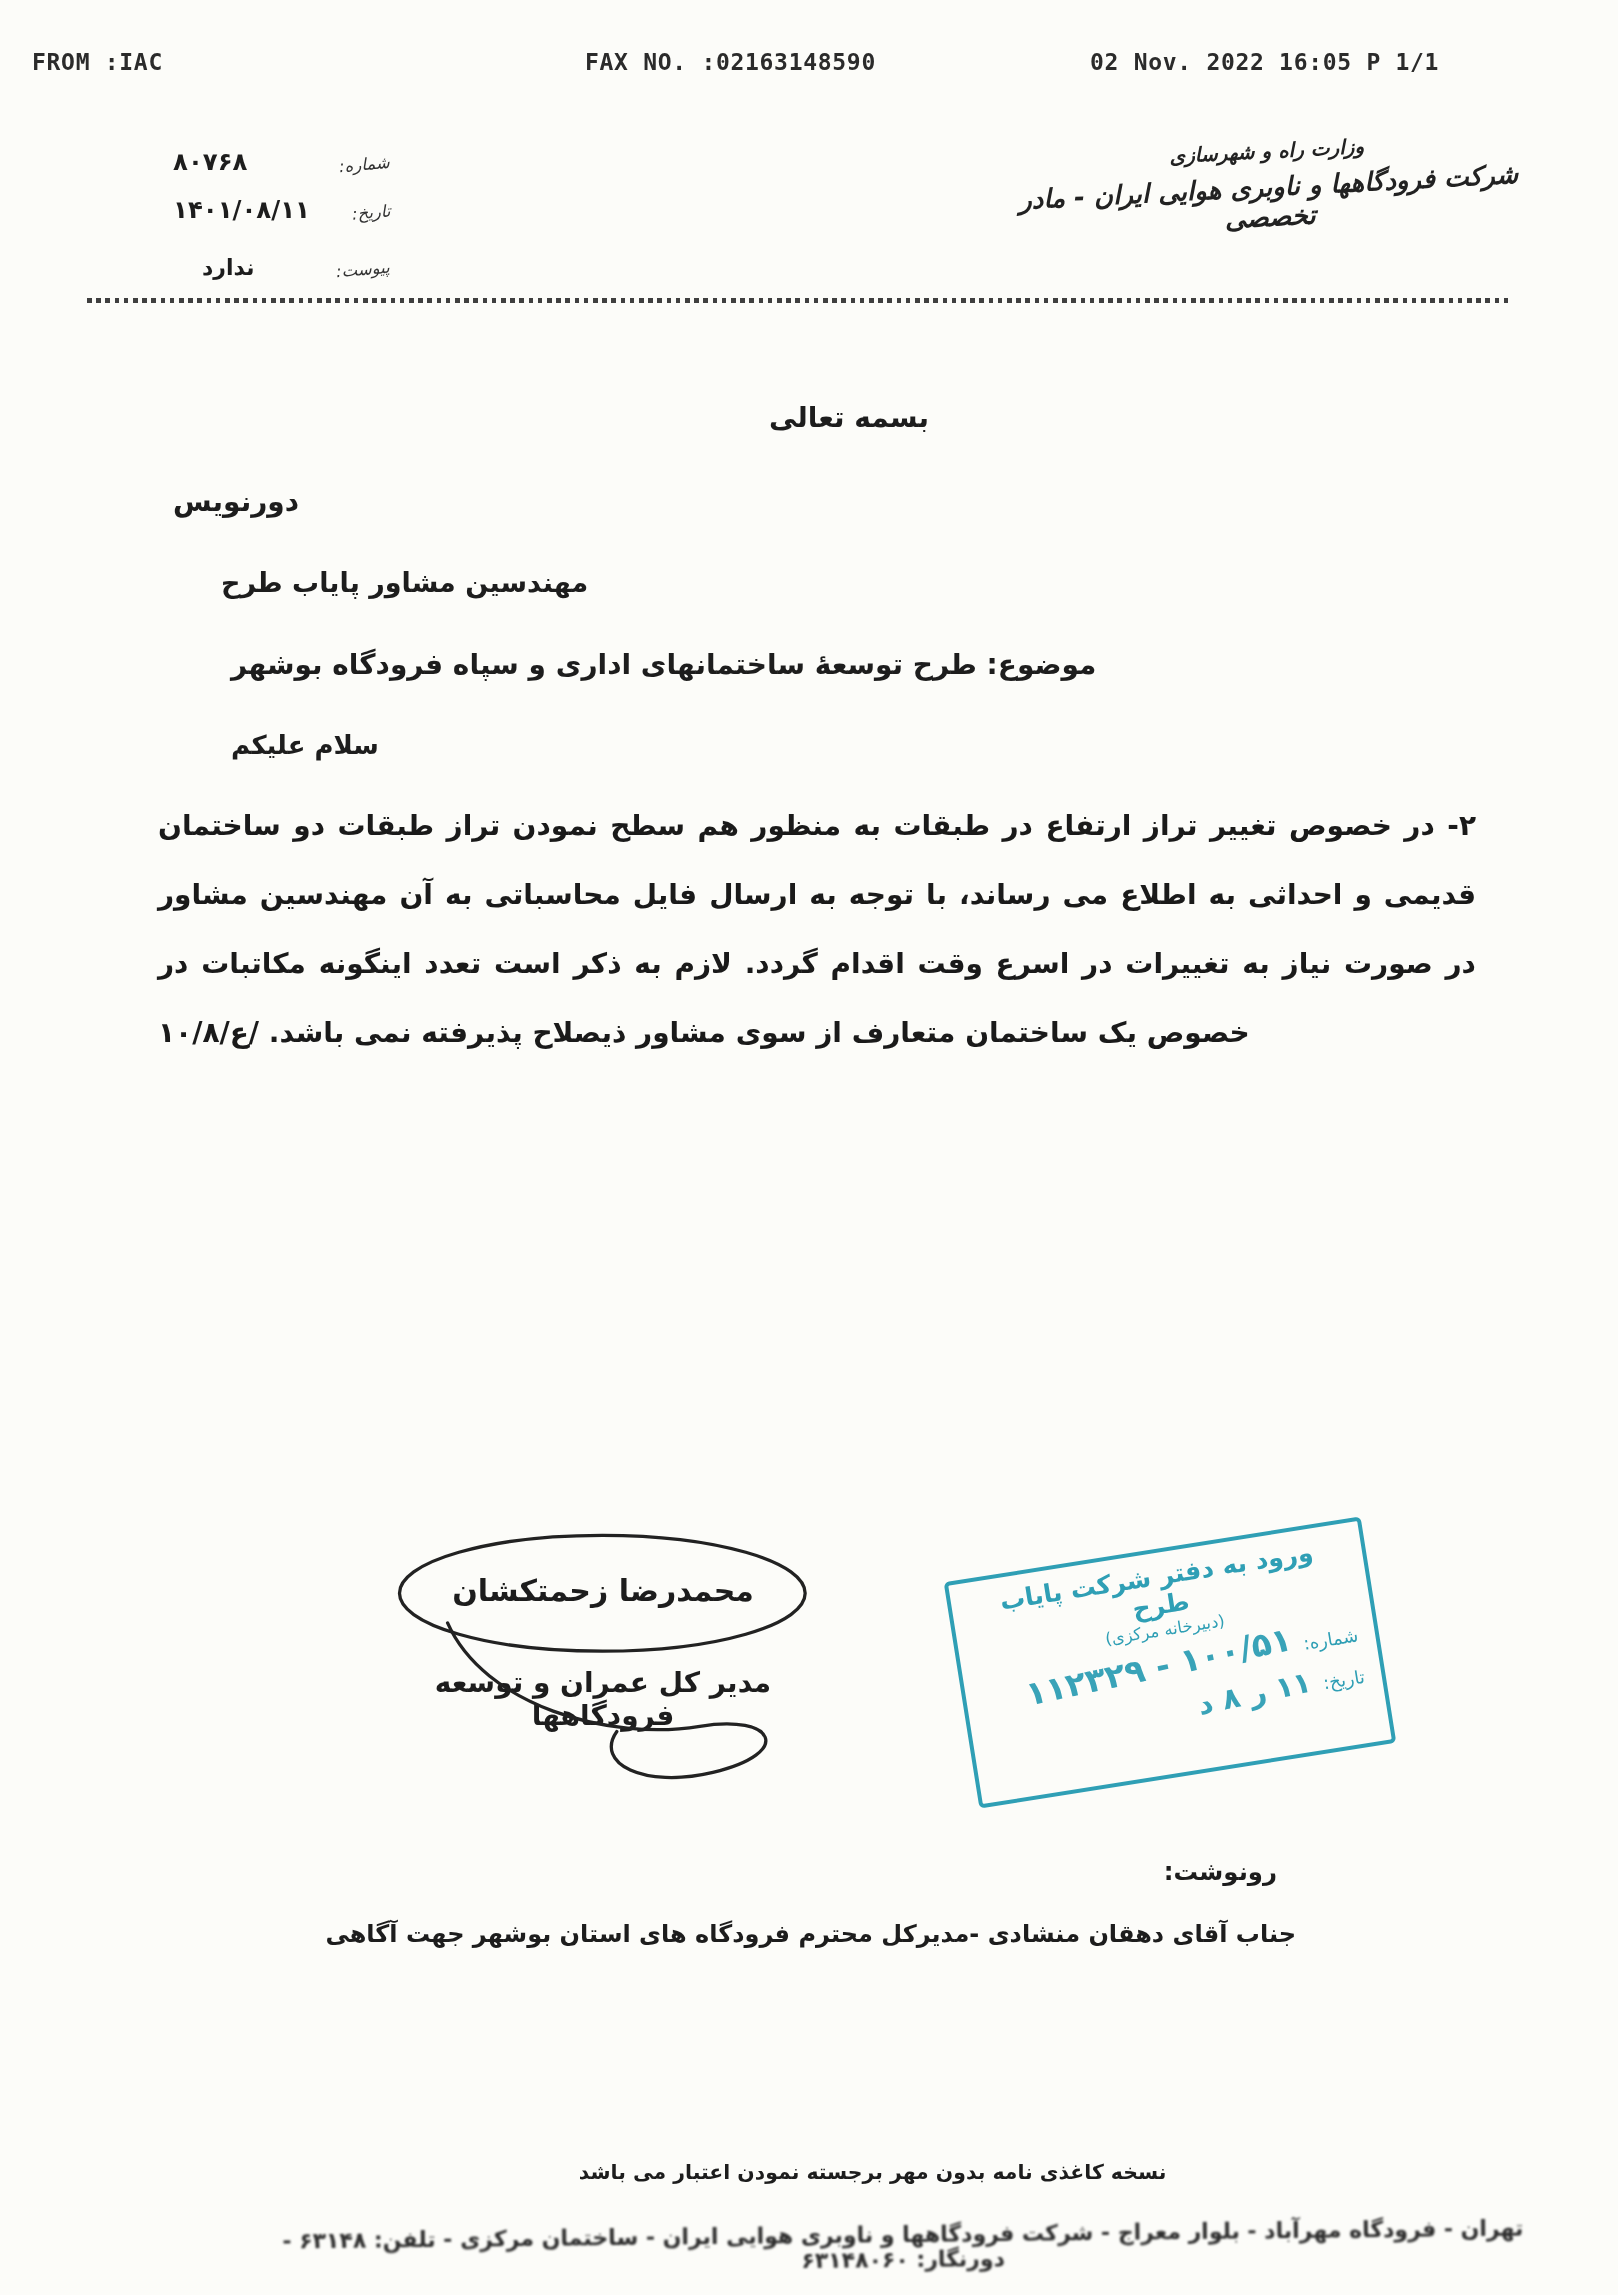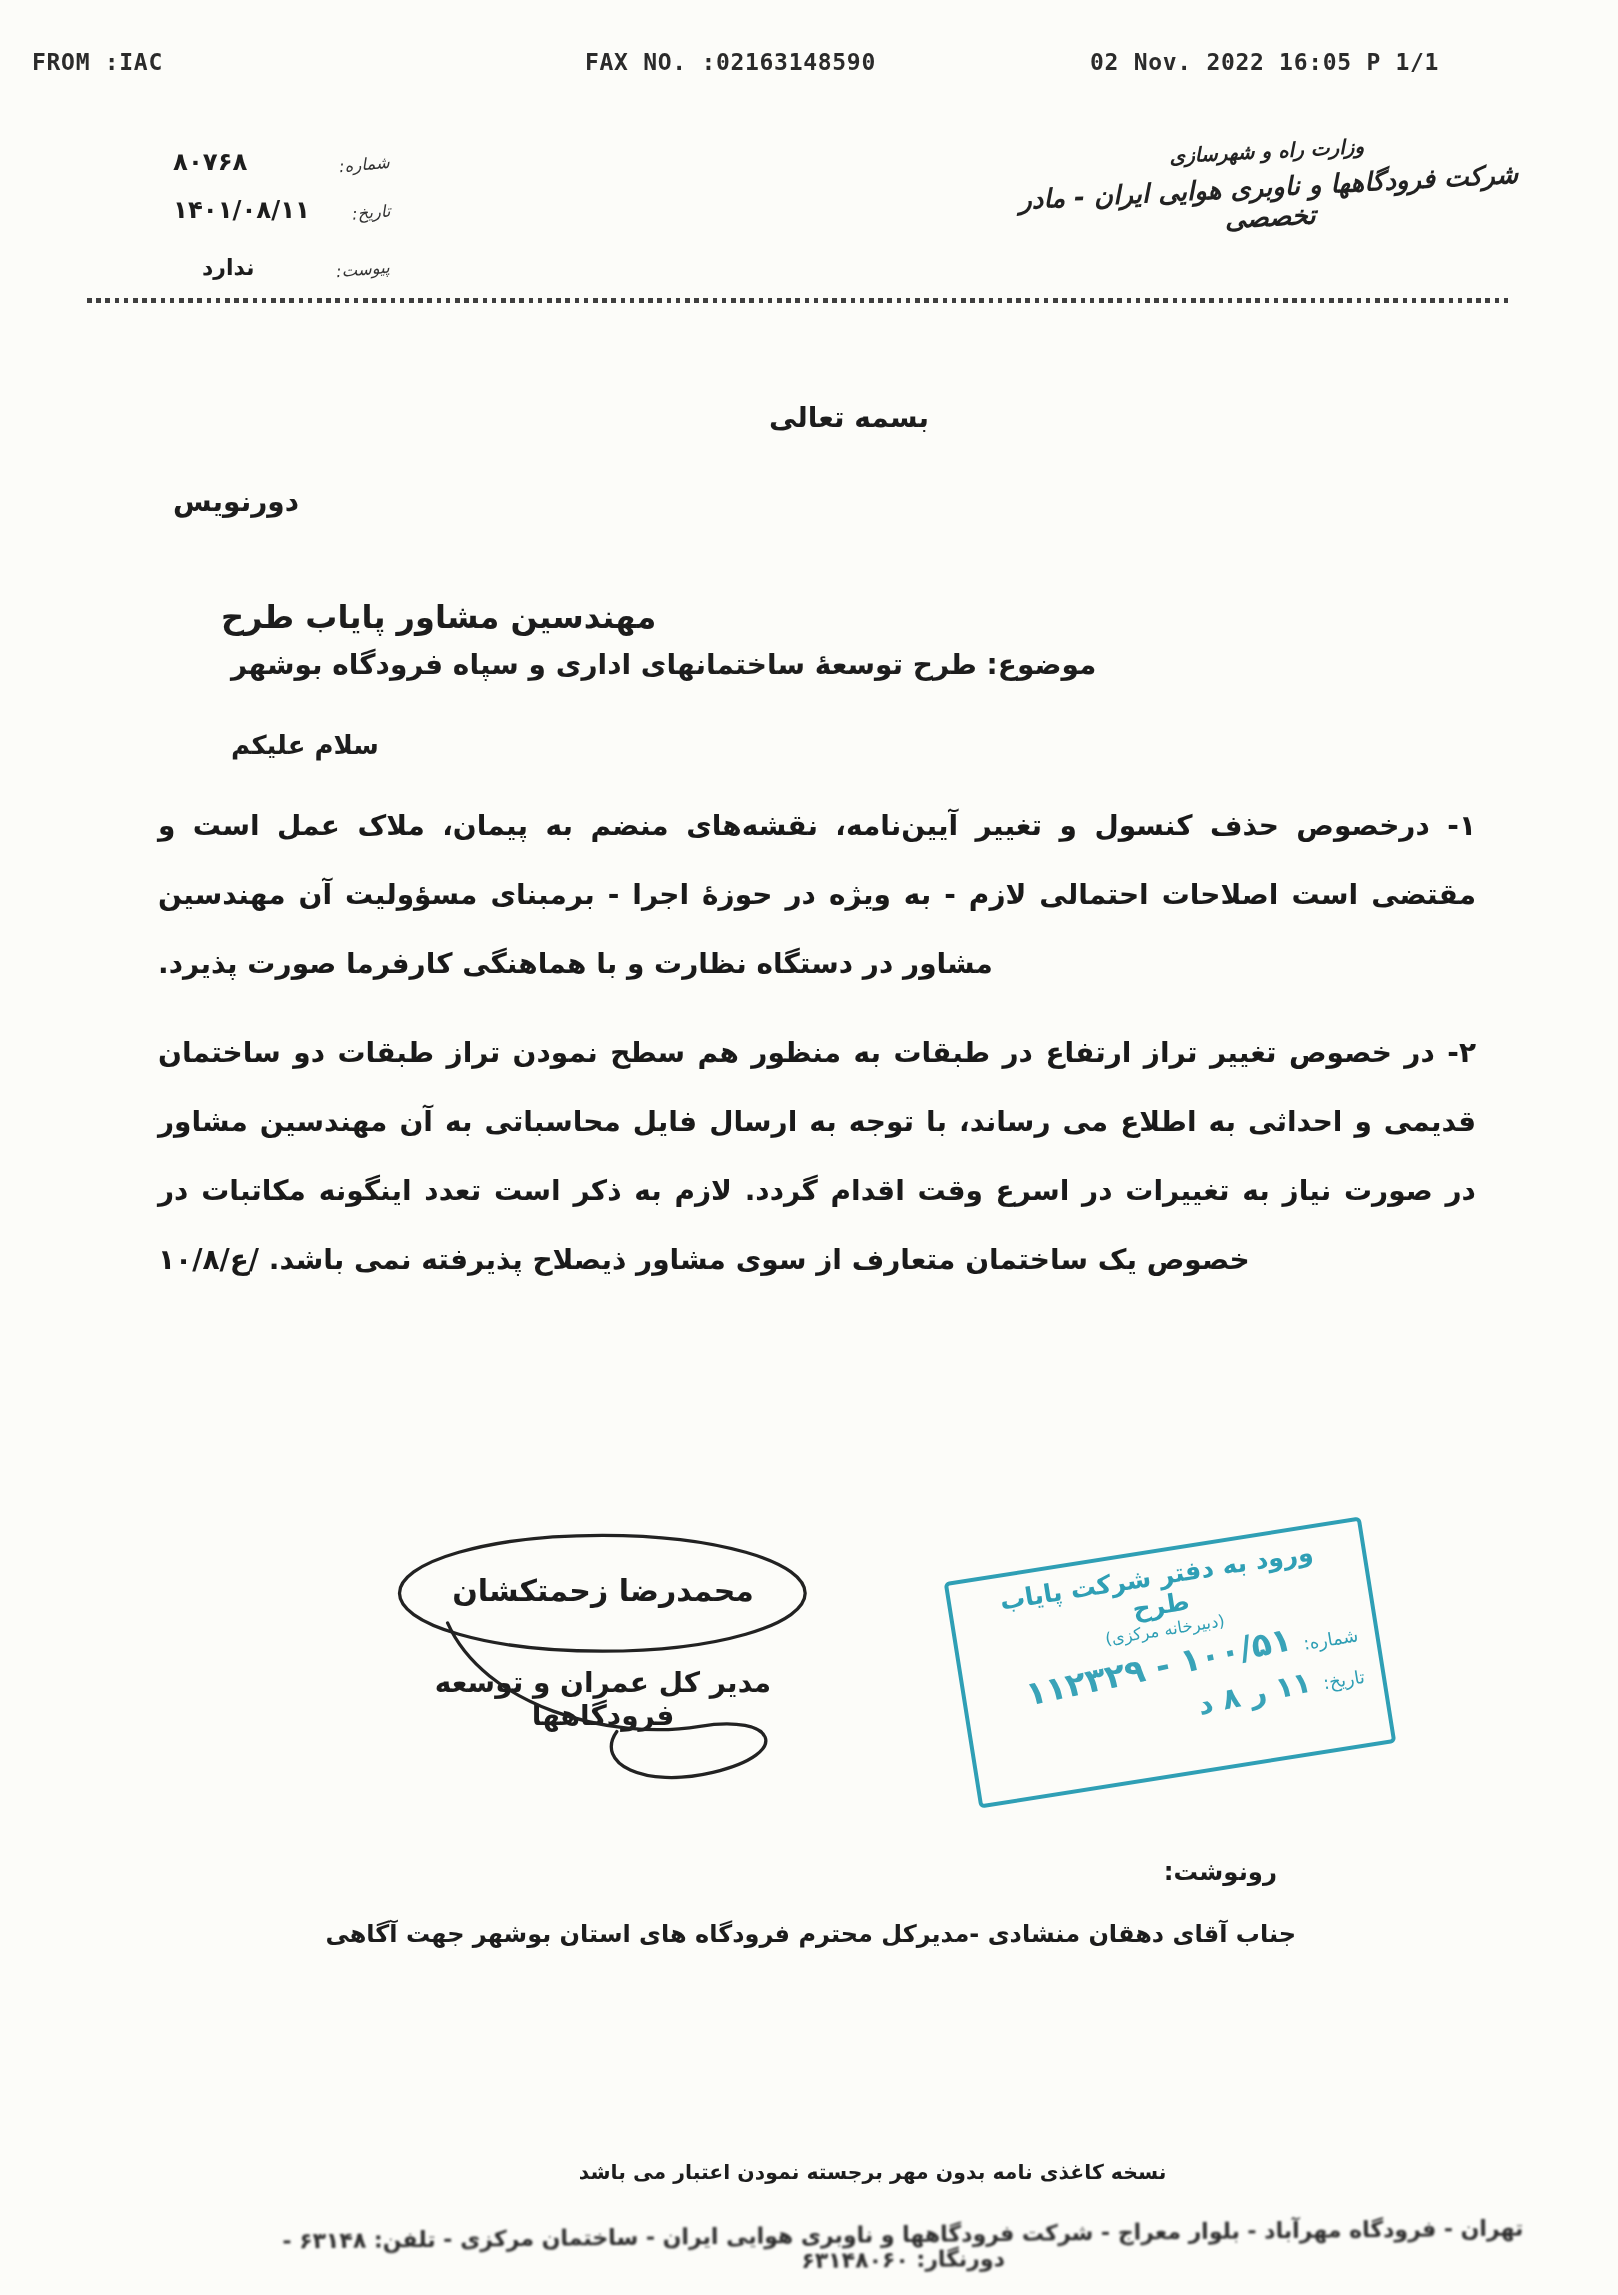--- a/index.html
+++ b/index.html
@@ -35,21 +35,21 @@
   .ministry-line { font-size:20px; font-weight:bold; font-style:italic; letter-spacing:-0.7px; }
   .company-line  { font-size:26px; font-weight:bold; font-style:italic; letter-spacing:-0.7px; margin-top:9.2px; }
 
   .dotted-divider { position:absolute; top:298px; left:87px; width:1422px; height:4.6px;
     background:repeating-linear-gradient(90deg,#3f3f3f 0 4.6px,transparent 4.6px 9.2px); }
 
   
   .basmala { position:absolute; top:401px; left:0; width:100%; padding-left:79px;
     text-align:center; font-size:28px; font-weight:bold; }
   .doc-type   { position:absolute; left:173px; top:485px;  font-size:28px; font-weight:bold; direction:rtl; }
-  .addressee  { position:absolute; left:221px; top:598px;  font-size:32px; font-weight:bold; direction:rtl; }
+  .addressee  { position:absolute; left:221px; top:567px;  font-size:27px; font-weight:bold; direction:rtl; }
   .subject    { position:absolute; left:231px; top:648px;  font-size:28px; font-weight:bold; direction:rtl; }
   .salutation { position:absolute; left:231px; top:730px; font-size:26px; font-weight:bold; direction:rtl; }
 
   .letter-flow { position:absolute; left:158px; top:791px; width:1318px; direction:rtl; }
   .para { font-size:28px; font-weight:600; line-height:69px; margin:0 0 20px 0;
     text-align:justify; text-align-last:left; color:#1a1a1a; }
 
   
   .sig-block { position:absolute; left:392px; top:1573px; width:422px; text-align:center; direction:rtl; }
   .sig-name  { font-size:30px; font-weight:bold; }
@@ -112,21 +112,20 @@
 
 <div class="dotted-divider"></div>
 
 <div class="basmala">بسمه تعالی</div>
 <div class="doc-type">دورنویس</div>
 <div class="addressee">مهندسین مشاور پایاب طرح</div>
 <div class="subject">موضوع: طرح توسعهٔ ساختمانهای اداری و سپاه فرودگاه بوشهر</div>
 <div class="salutation">سلام علیکم</div>
 
 <div class="letter-flow">
-  <p class="para">۱- درخصوص حذف کنسول و تغییر آیین‌نامه، نقشه‌های منضم به پیمان، ملاک عمل است و مقتضی است اصلاحات احتمالی لازم - به ویژه در حوزهٔ اجرا - برمبنای مسؤولیت آن مهندسین مشاور در دستگاه نظارت و با هماهنگی کارفرما صورت پذیرد.</p>
   <p class="para">۲- در خصوص تغییر تراز ارتفاع در طبقات به منظور هم سطح نمودن تراز طبقات دو ساختمان قدیمی و احداثی به اطلاع می رساند، با توجه به ارسال فایل محاسباتی به آن مهندسین مشاور در صورت نیاز به تغییرات در اسرع وقت اقدام گردد. لازم به ذکر است تعدد اینگونه مکاتبات در خصوص یک ساختمان متعارف از سوی مشاور ذیصلاح پذیرفته نمی باشد. /ع/۱۰/۸</p>
 </div>
 
 <div class="sig-block">
   <div class="sig-name">محمدرضا زحمتکشان</div>
   <div class="sig-title">مدیر کل عمران و توسعه فرودگاهها</div>
 </div>
 <svg class="sig-scribble" viewBox="0 0 700 470">
   <ellipse cx="330" cy="120" rx="308" ry="88" fill="none" stroke="#222" stroke-width="5"></ellipse>
   <path d="M 95 165 C 150 290, 340 345, 478 322 C 592 303, 622 362, 498 392 C 392 417, 318 378, 352 330" fill="none" stroke="#222" stroke-width="5" stroke-linecap="round"></path>

